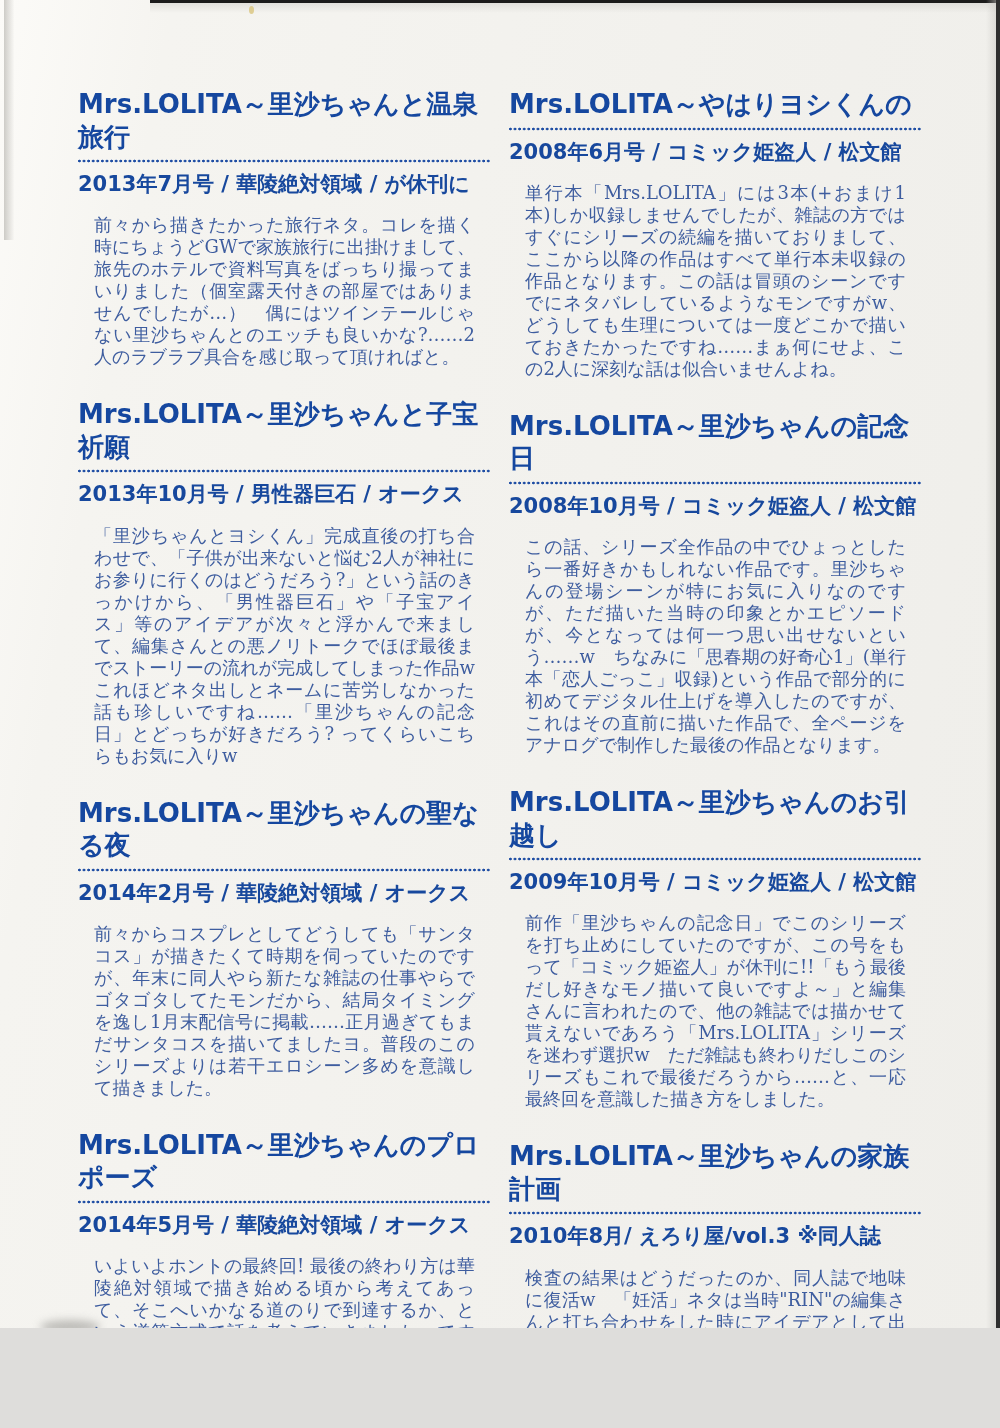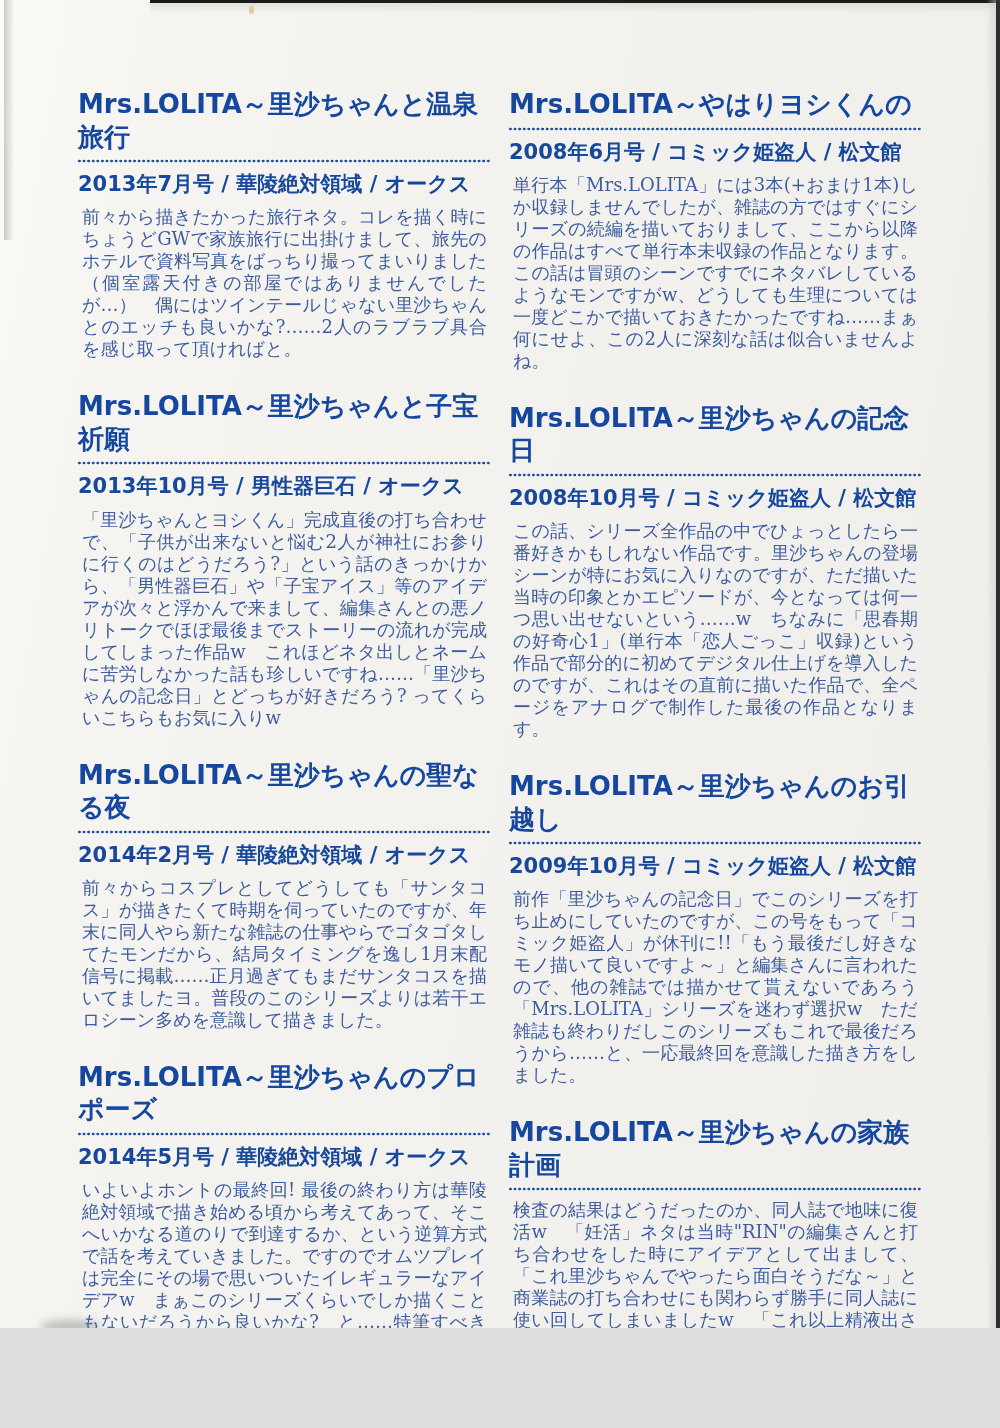--- a/index.html
+++ b/index.html
@@ -40,21 +40,21 @@
     height:4px;margin:0 0 8px 0;
     background-image:radial-gradient(circle at 1.5px 2px,#1d4ca3 1.1px,rgba(29,76,163,0) 1.7px);
     background-size:4.6px 4px;background-repeat:repeat-x;
   }
   .info{
     font-family:"DejaVu Sans",sans-serif;
     font-weight:bold;font-size:21px;line-height:1.3;
     color:#17489d;margin:0 0 8px 0;
   }
   .bodytext{
-    margin:4px;
+    margin:16px;
     font-family:"DejaVu Serif",serif;
     font-size:18px;line-height:22px;
     color:#3e5d9f;
     text-align:justify;
   }
 </style>
 </head>
 <body>
 
 <div class="scan">
@@ -64,21 +64,21 @@
   <div class="edge-right-shade"></div>
   <div class="crease"></div>
   <div class="speck"></div>
   <div class="corner-shadow"></div>
 
   <div class="page">
     <div class="col" id="col-0">
   <section class="entry">
     <h2 class="title">Mrs.LOLITA～里沙ちゃんと温泉旅行</h2>
     <div class="dots"></div>
-    <div class="info">2013年7月号 / 華陵絶対領域 / オークス</div>
+    <div class="info">2013年7月号 / 華陵絶対領域 / が休刊に</div>
     <p class="bodytext">前々から描きたかった旅行ネタ。コレを描く時にちょうどGWで家族旅行に出掛けまして、旅先のホテルで資料写真をばっちり撮ってまいりました（個室露天付きの部屋ではありませんでしたが…）　偶にはツインテールじゃない里沙ちゃんとのエッチも良いかな?……2人のラブラブ具合を感じ取って頂ければと。</p>
   </section>
 
   <section class="entry">
     <h2 class="title">Mrs.LOLITA～里沙ちゃんと子宝祈願</h2>
     <div class="dots"></div>
     <div class="info">2013年10月号 / 男性器巨石 / オークス</div>
     <p class="bodytext">「里沙ちゃんとヨシくん」完成直後の打ち合わせで、「子供が出来ないと悩む2人が神社にお参りに行くのはどうだろう?」という話のきっかけから、「男性器巨石」や「子宝アイス」等のアイデアが次々と浮かんで来まして、編集さんとの悪ノリトークでほぼ最後までストーリーの流れが完成してしまった作品w　これほどネタ出しとネームに苦労しなかった話も珍しいですね……「里沙ちゃんの記念日」とどっちが好きだろう? ってくらいこちらもお気に入りw</p>
   </section>
 
@@ -115,20 +115,21 @@
   <section class="entry">
     <h2 class="title">Mrs.LOLITA～里沙ちゃんのお引越し</h2>
     <div class="dots"></div>
     <div class="info">2009年10月号 / コミック姫盗人 / 松文館</div>
     <p class="bodytext">前作「里沙ちゃんの記念日」でこのシリーズを打ち止めにしていたのですが、この号をもって「コミック姫盗人」が休刊に!!「もう最後だし好きなモノ描いて良いですよ～」と編集さんに言われたので、他の雑誌では描かせて貰えないであろう「Mrs.LOLITA」シリーズを迷わず選択w　ただ雑誌も終わりだしこのシリーズもこれで最後だろうから……と、一応最終回を意識した描き方をしました。</p>
   </section>
 
   <section class="entry">
     <h2 class="title">Mrs.LOLITA～里沙ちゃんの家族計画</h2>
     <div class="dots"></div>
+    <div class="info">2010年8月/ えろり屋/vol.3 ※同人誌</div>
     <p class="bodytext">検査の結果はどうだったのか、同人誌で地味に復活w　「妊活」ネタは当時"RIN"の編集さんと打ち合わせをした時にアイデアとして出まして、「これ里沙ちゃんでやったら面白そうだな～」と商業誌の打ち合わせにも関わらず勝手に同人誌に使い回してしまいましたw　「これ以上精液出されちゃったら…私の子宮が爆発しちゃうかもしんないよ?」というセリフは今単行本の中で一番好きなセリフw</p>
   </section>
 
   <section class="entry">
     <h2 class="title">Mrs.LOLITA～里沙ちゃんとヨシくん</h2>
 
   </section>
 </div>
   </div>
 </div>

